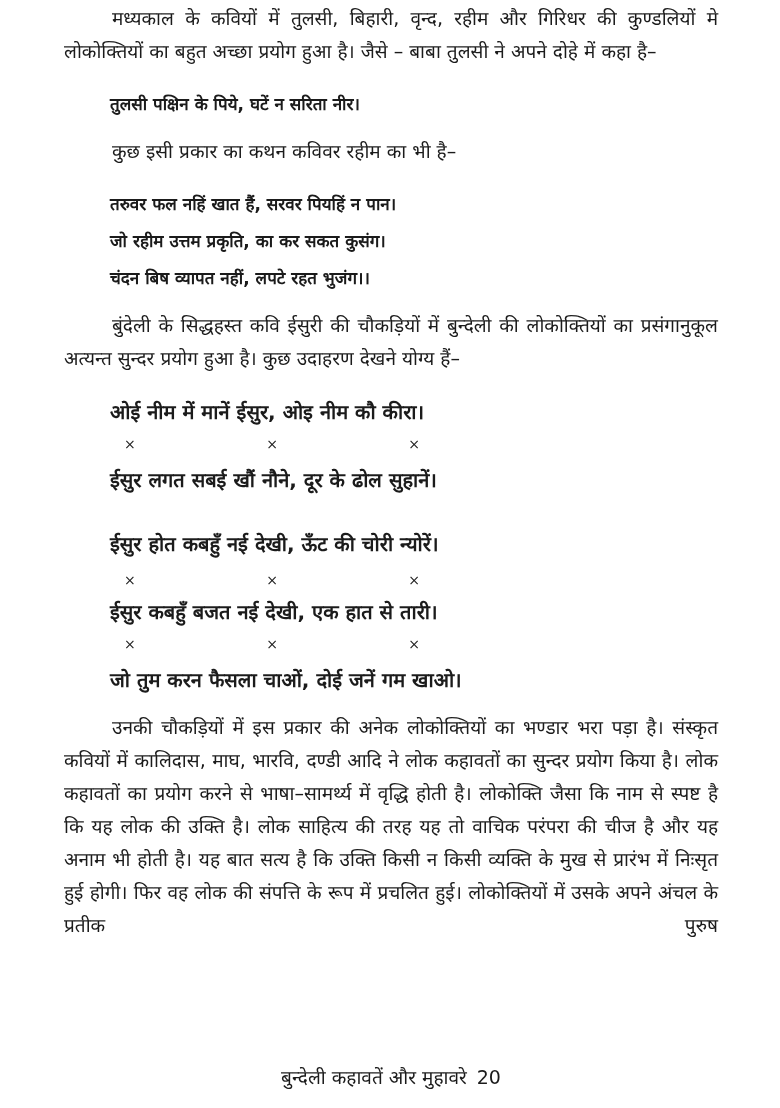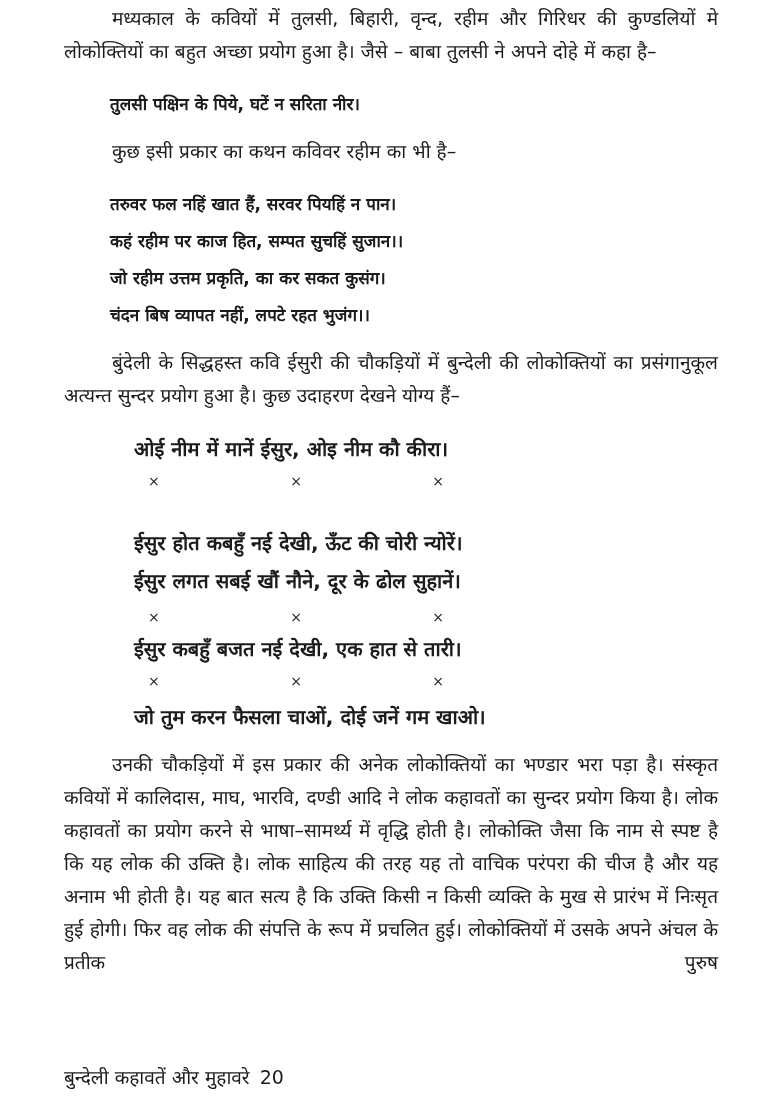--- a/index.html
+++ b/index.html
@@ -25,21 +25,21 @@
   .mb-sm { margin-bottom: 10px; }
   .verse {
     font-weight: bold;
     font-size: 17px;
     line-height: 37px;
     margin-left: 46px;
   }
   .verse p { white-space: nowrap; }
   .verse.pad-v { margin-top: 8px; margin-bottom: 12px; }
   .isuri {
-    margin-left: 70px;
+    margin-left: 46px;
     margin-top: 10px;
     margin-bottom: 14px;
   }
   .isuri .vline {
     font-weight: bold;
     font-size: 20px;
     line-height: 34px;
     white-space: nowrap;
   }
   .sep-row {
@@ -54,53 +54,53 @@
   }
   .gap-lg { margin-top: 30px; }
   .gap-sm { margin-top: 4px; }
   .last-para { text-align: justify; text-align-last: justify; }
   .footer {
     margin-top: auto;
     font-size: 19px;
     display: flex;
     align-items: baseline;
     gap: 10px;
+    justify-content: center;
   }
 </style>
 </head>
 <body>
 
 <div class="page">
 
   <p class="para indent mb-sm">मध्यकाल के कवियों में तुलसी, बिहारी, वृन्द, रहीम और गिरिधर की कुण्डलियों मे लोकोक्तियों का बहुत अच्छा प्रयोग हुआ है। जैसे – बाबा तुलसी ने अपने दोहे में कहा है–</p>
 
   <div class="verse pad-v">
     <p>तुलसी पक्षिन के पिये, घटें न सरिता नीर।</p>
   </div>
 
   <p class="para indent mb-sm">कुछ इसी प्रकार का कथन कविवर रहीम का भी है–</p>
 
   <div class="verse pad-v">
     <p>तरुवर फल नहिं खात हैं, सरवर पियहिं न पान।</p>
-    <p>कहं रहीम पर काज हित, सम्पत सुचहिं सुजान।।</p>
     <p>जो रहीम उत्तम प्रकृति, का कर सकत कुसंग।</p>
     <p>चंदन बिष व्यापत नहीं, लपटे रहत भुजंग।।</p>
   </div>
 
   <p class="para indent mb-sm">बुंदेली के सिद्धहस्त कवि ईसुरी की चौकड़ियों में बुन्देली की लोकोक्तियों का प्रसंगानुकूल अत्यन्त सुन्दर प्रयोग हुआ है। कुछ उदाहरण देखने योग्य हैं–</p>
 
   <div class="isuri">
     <p class="vline">ओई नीम में मानें ईसुर, ओइ नीम कौ कीरा।</p>
     <div class="sep-row">
       <span>×</span>
       <span>×</span>
       <span>×</span>
     </div>
+    <p class="vline gap-sm">ईसुर लगत सबई खौं नौने, दूर के ढोल सुहानें।</p>
     <p class="vline gap-lg">ईसुर होत कबहुँ नई देखी, ऊँट की चोरी न्योरें।</p>
-    <p class="vline gap-sm">ईसुर लगत सबई खौं नौने, दूर के ढोल सुहानें।</p>
     <div class="sep-row gap-sm">
       <span>×</span>
       <span>×</span>
       <span>×</span>
     </div>
     <p class="vline">ईसुर कबहुँ बजत नई देखी, एक हात से तारी।</p>
     <div class="sep-row">
       <span>×</span>
       <span>×</span>
       <span>×</span>

